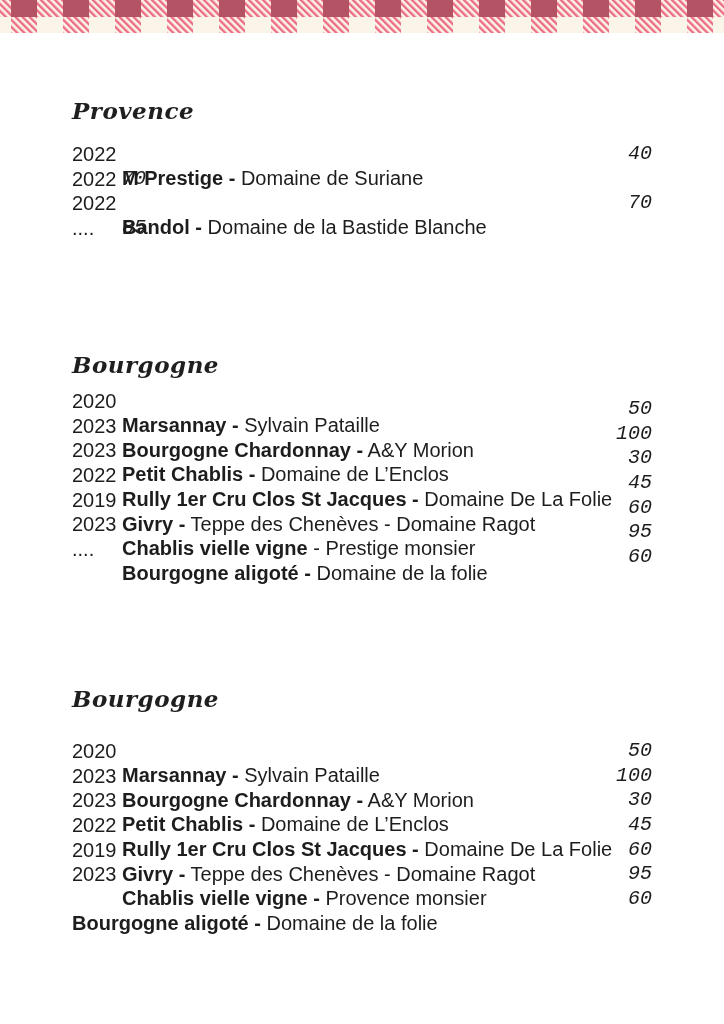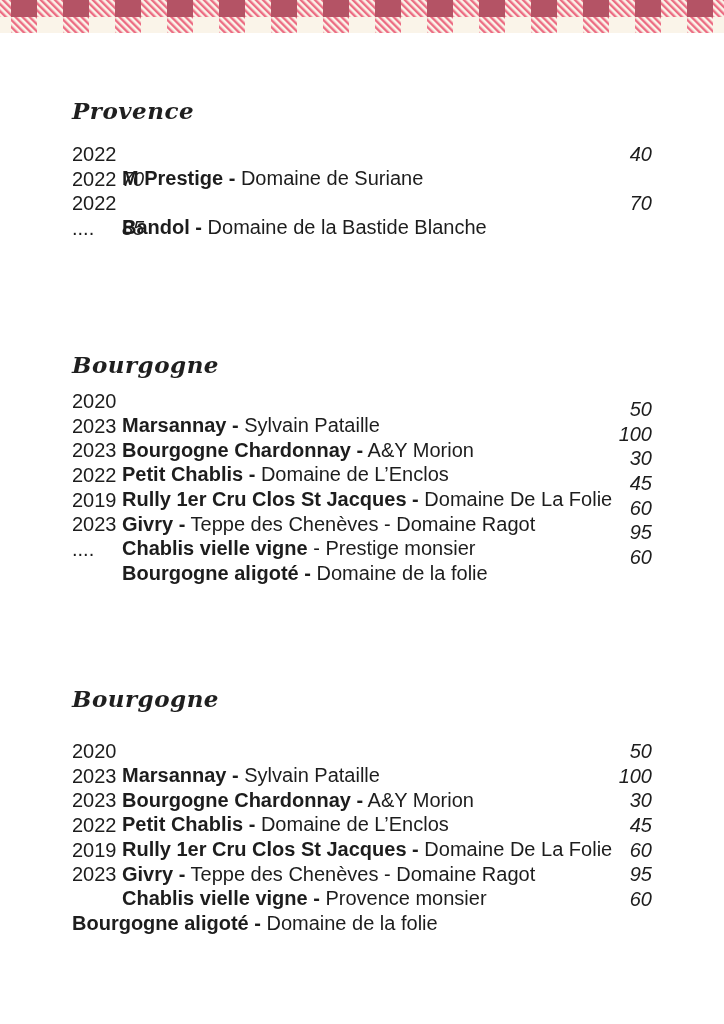--- a/index.html
+++ b/index.html
@@ -48,20 +48,21 @@
     flex: 1;
     white-space: nowrap;
     overflow: hidden;
     margin-top: 48px;
   }
   .name b { font-weight: 700; }
   .price {
     flex: none;
     font-style: italic;
     text-align: left;
+    font-family: Liberation Mono, monospace;
   }
   
   .offset-price .price { transform: translateY(8px); }
 
   .h-provence   { top: 97px; }
   .r-provence   { top: 142px; }
   .h-bourgogne1 { top: 351px; }
   .r-bourgogne1 { top: 389px; }
   .h-bourgogne2 { top: 685px; }
   .r-bourgogne2 { top: 739px; }

